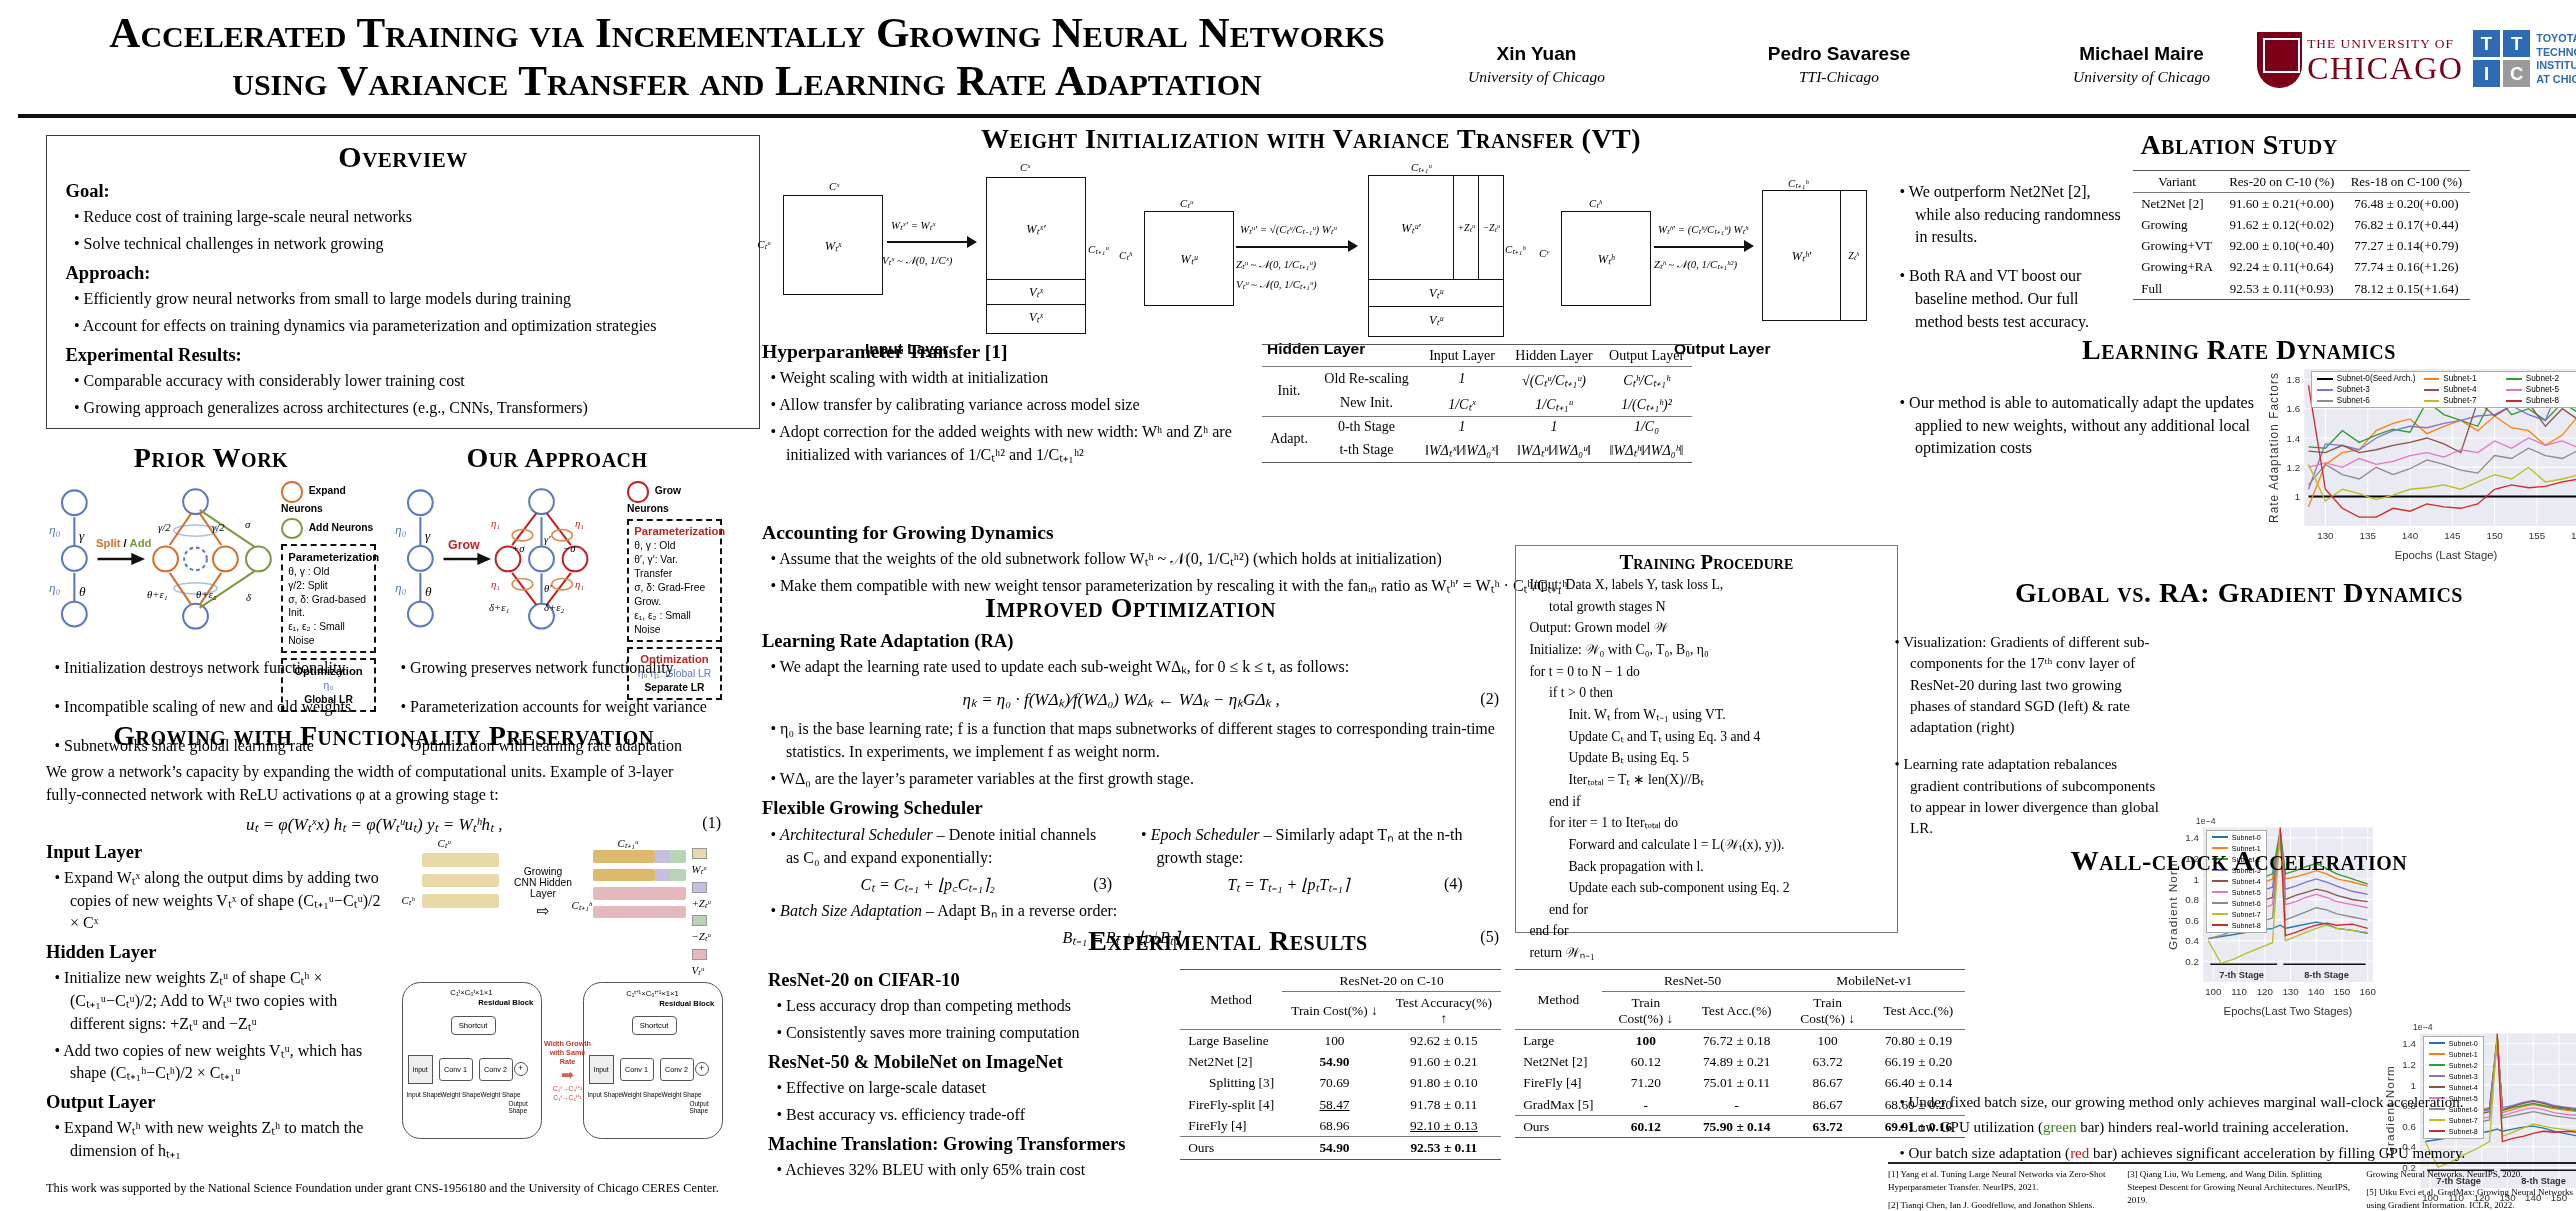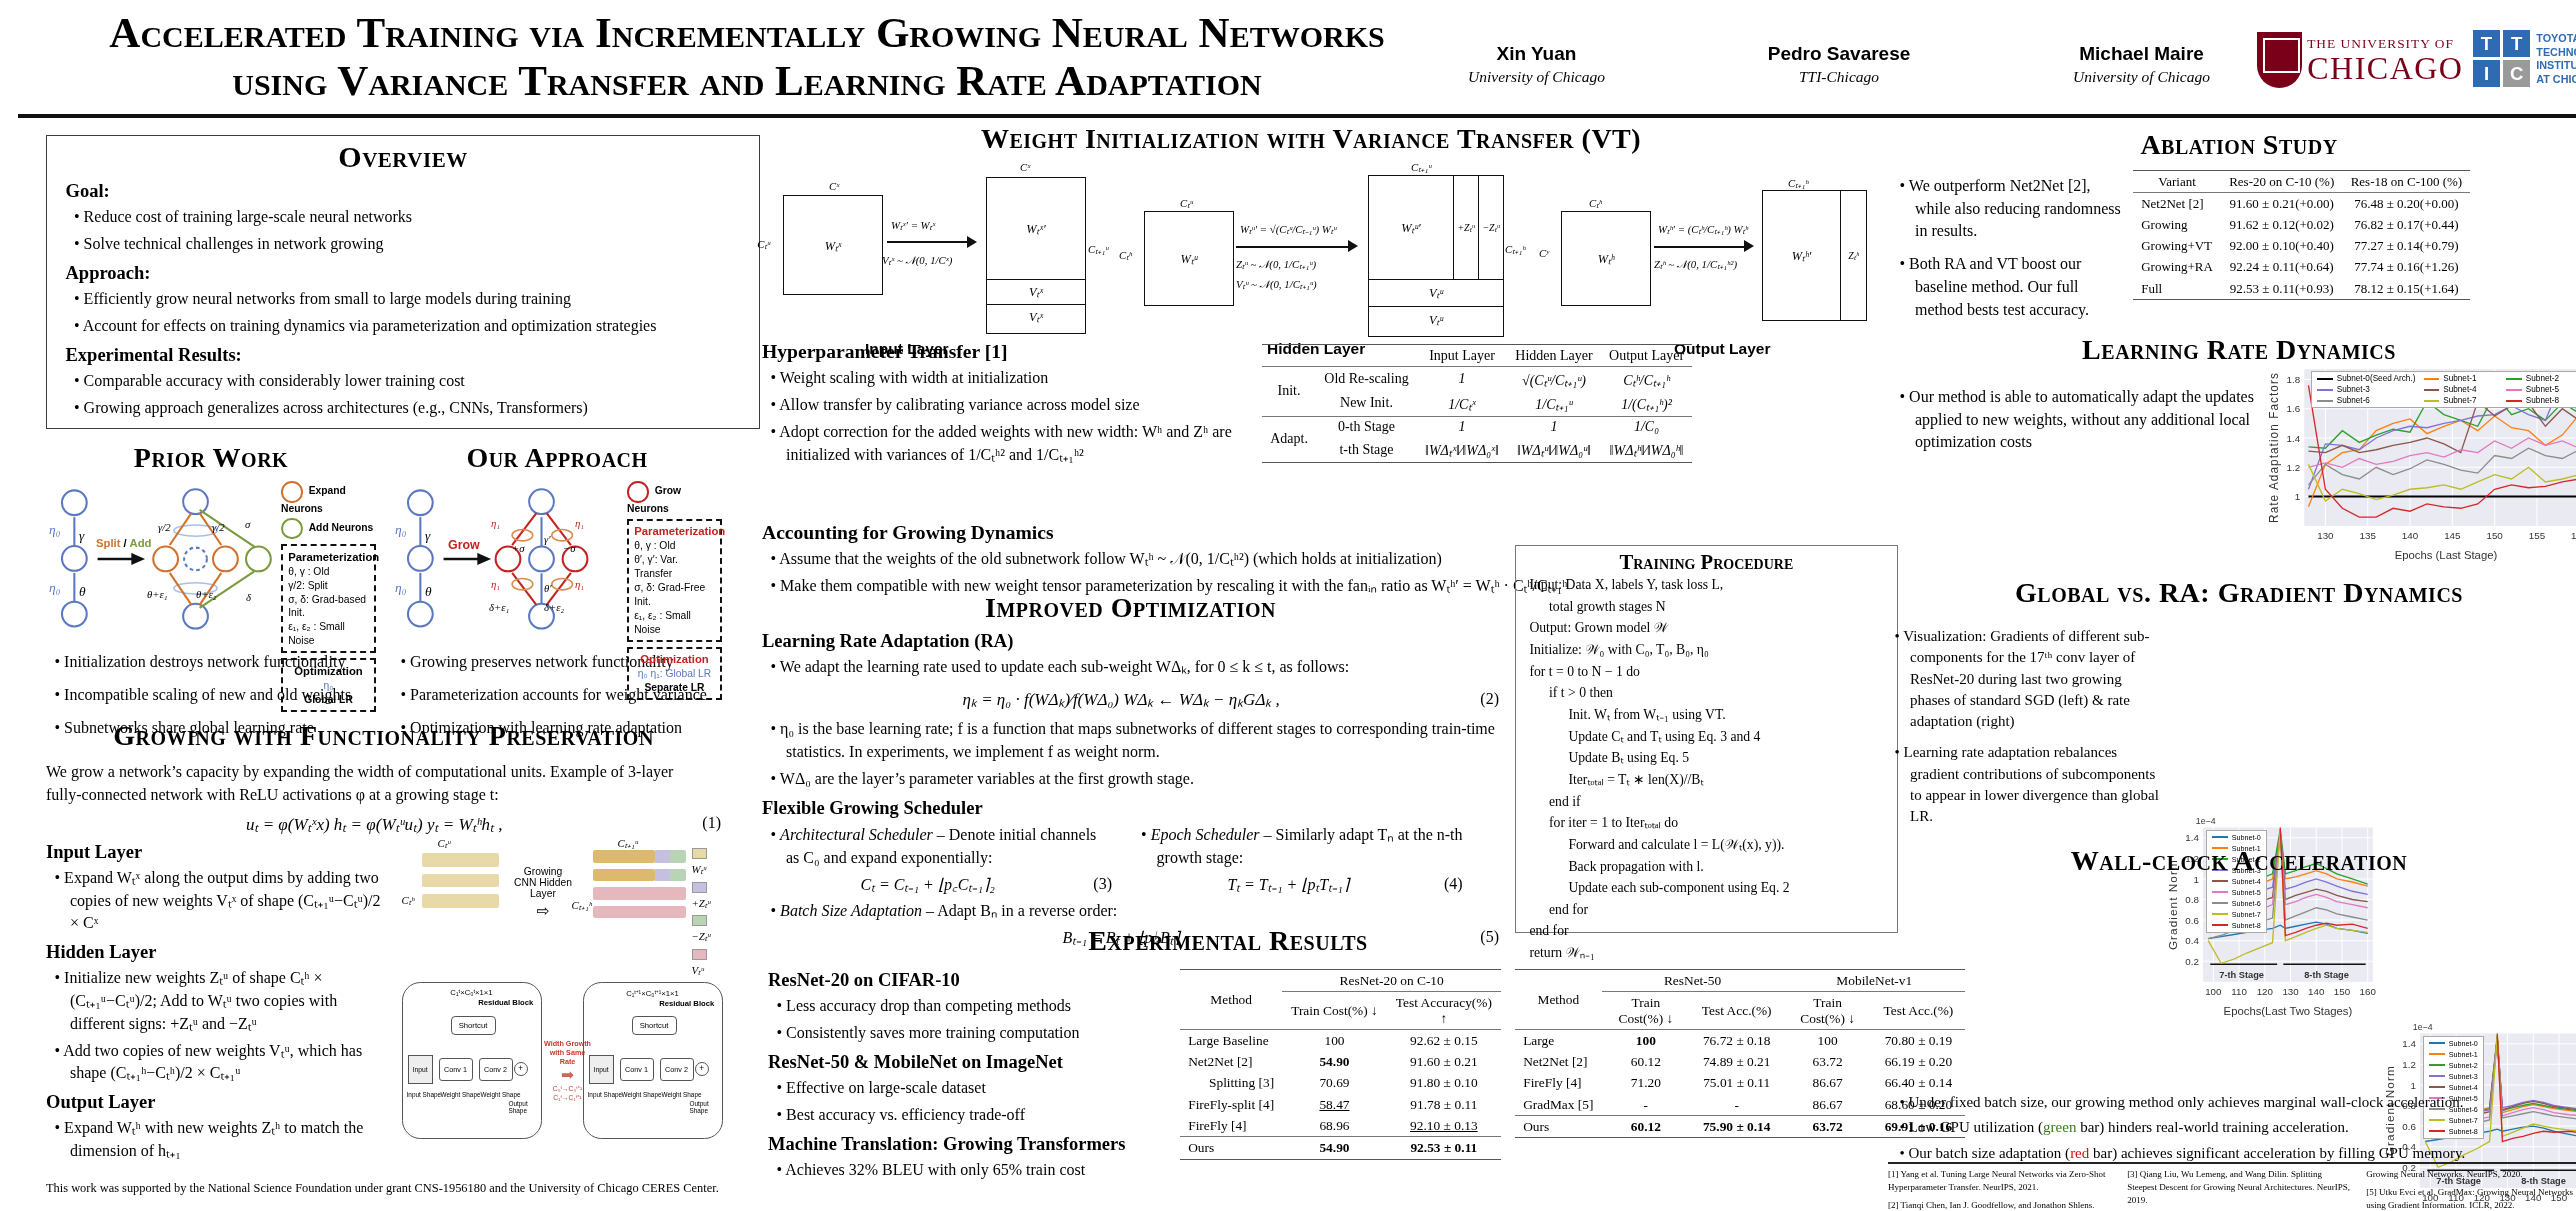--- a/index.html
+++ b/index.html
@@ -4,21 +4,21 @@
 <style>
   html,body{margin:0;padding:0;background:#fff;}
   body{width:2597px;height:1212px;position:relative;font-family:"Liberation Serif",serif;color:#000;overflow:hidden;}
   .abs{position:absolute;}
   .sc{font-variant:small-caps;}
   .b{font-weight:bold;}
   .i{font-style:italic;}
   .ctr{text-align:center;}
   .sec-title{font-variant:small-caps;font-weight:bold;font-size:28px;text-align:center;letter-spacing:0.5px;}
   .sub-head{font-weight:bold;font-size:18.5px;margin:7.2px 0 1px 0;}
-  .bullets .item{font-size:16px;line-height:1.42;margin:10px 0;padding-left:24px;text-indent:-15.5px;}
+  .bullets .item{font-size:16px;line-height:1.42;margin:16px 0;padding-left:24px;text-indent:-15.5px;}
   .bullets .item::before{content:"•  ";}
   .bullets.tight .item{margin:4.1px 0;}
   .red{color:#cc1111;}
   .green-w{color:#3a7d1e;}
   .eq{font-style:italic;font-size:17px;text-align:center;}
   .eqtag{font-style:normal;font-size:16px;}
   
   #hdr-title{left:36px;top:9.3px;width:1422px;font-variant:small-caps;font-weight:bold;font-size:43px;line-height:1.12;text-align:center;}
   .author{text-align:center;}
   .author .nm{font-family:"Liberation Sans",sans-serif;font-weight:bold;font-size:19px;}
@@ -240,21 +240,21 @@
     <span class="dlabel sm" style="left:152px;top:120px;text-align:right;">δ+ε₂</span>
     <span class="dlabel sm" style="left:99px;top:97px;color:#c32222;">η₁</span>
     <span class="dlabel sm" style="left:183px;top:97px;color:#c32222;">η₁</span>
     <div style="position:absolute;left:235px;top:0;width:95px;">
       <div style="margin-bottom:5.2px;"><span class="legend-dot" style="border-color:#c32222;"></span><span class="sans" style="font-weight:bold;font-size:10.3px;">Grow Neurons</span></div>
       <div class="pbox">
         <div class="ttl" style="color:#c32222;">Parameterization</div>
         <div>
             <div class="">θ, γ :    Old</div>
             <div class="">θ′, γ′: Var. Transfer</div>
-            <div class="">σ, δ:  Grad-Free  Init.</div>
+            <div class="">σ, δ:  Grad-Free  Grow.</div>
             <div class="">ε₁, ε₂ :  Small Noise</div>
           </div>
       </div>
       <div class="pbox" style="margin-top:5.2px;">
         <div class="ttl" style="color:#c32222;">Optimization</div>
         <div class="ctr" style="color:#5b78c0;">η₀ η₁: Global LR</div>
         <div class="ctr b">Separate LR</div>
       </div>
     </div>
   </div>

